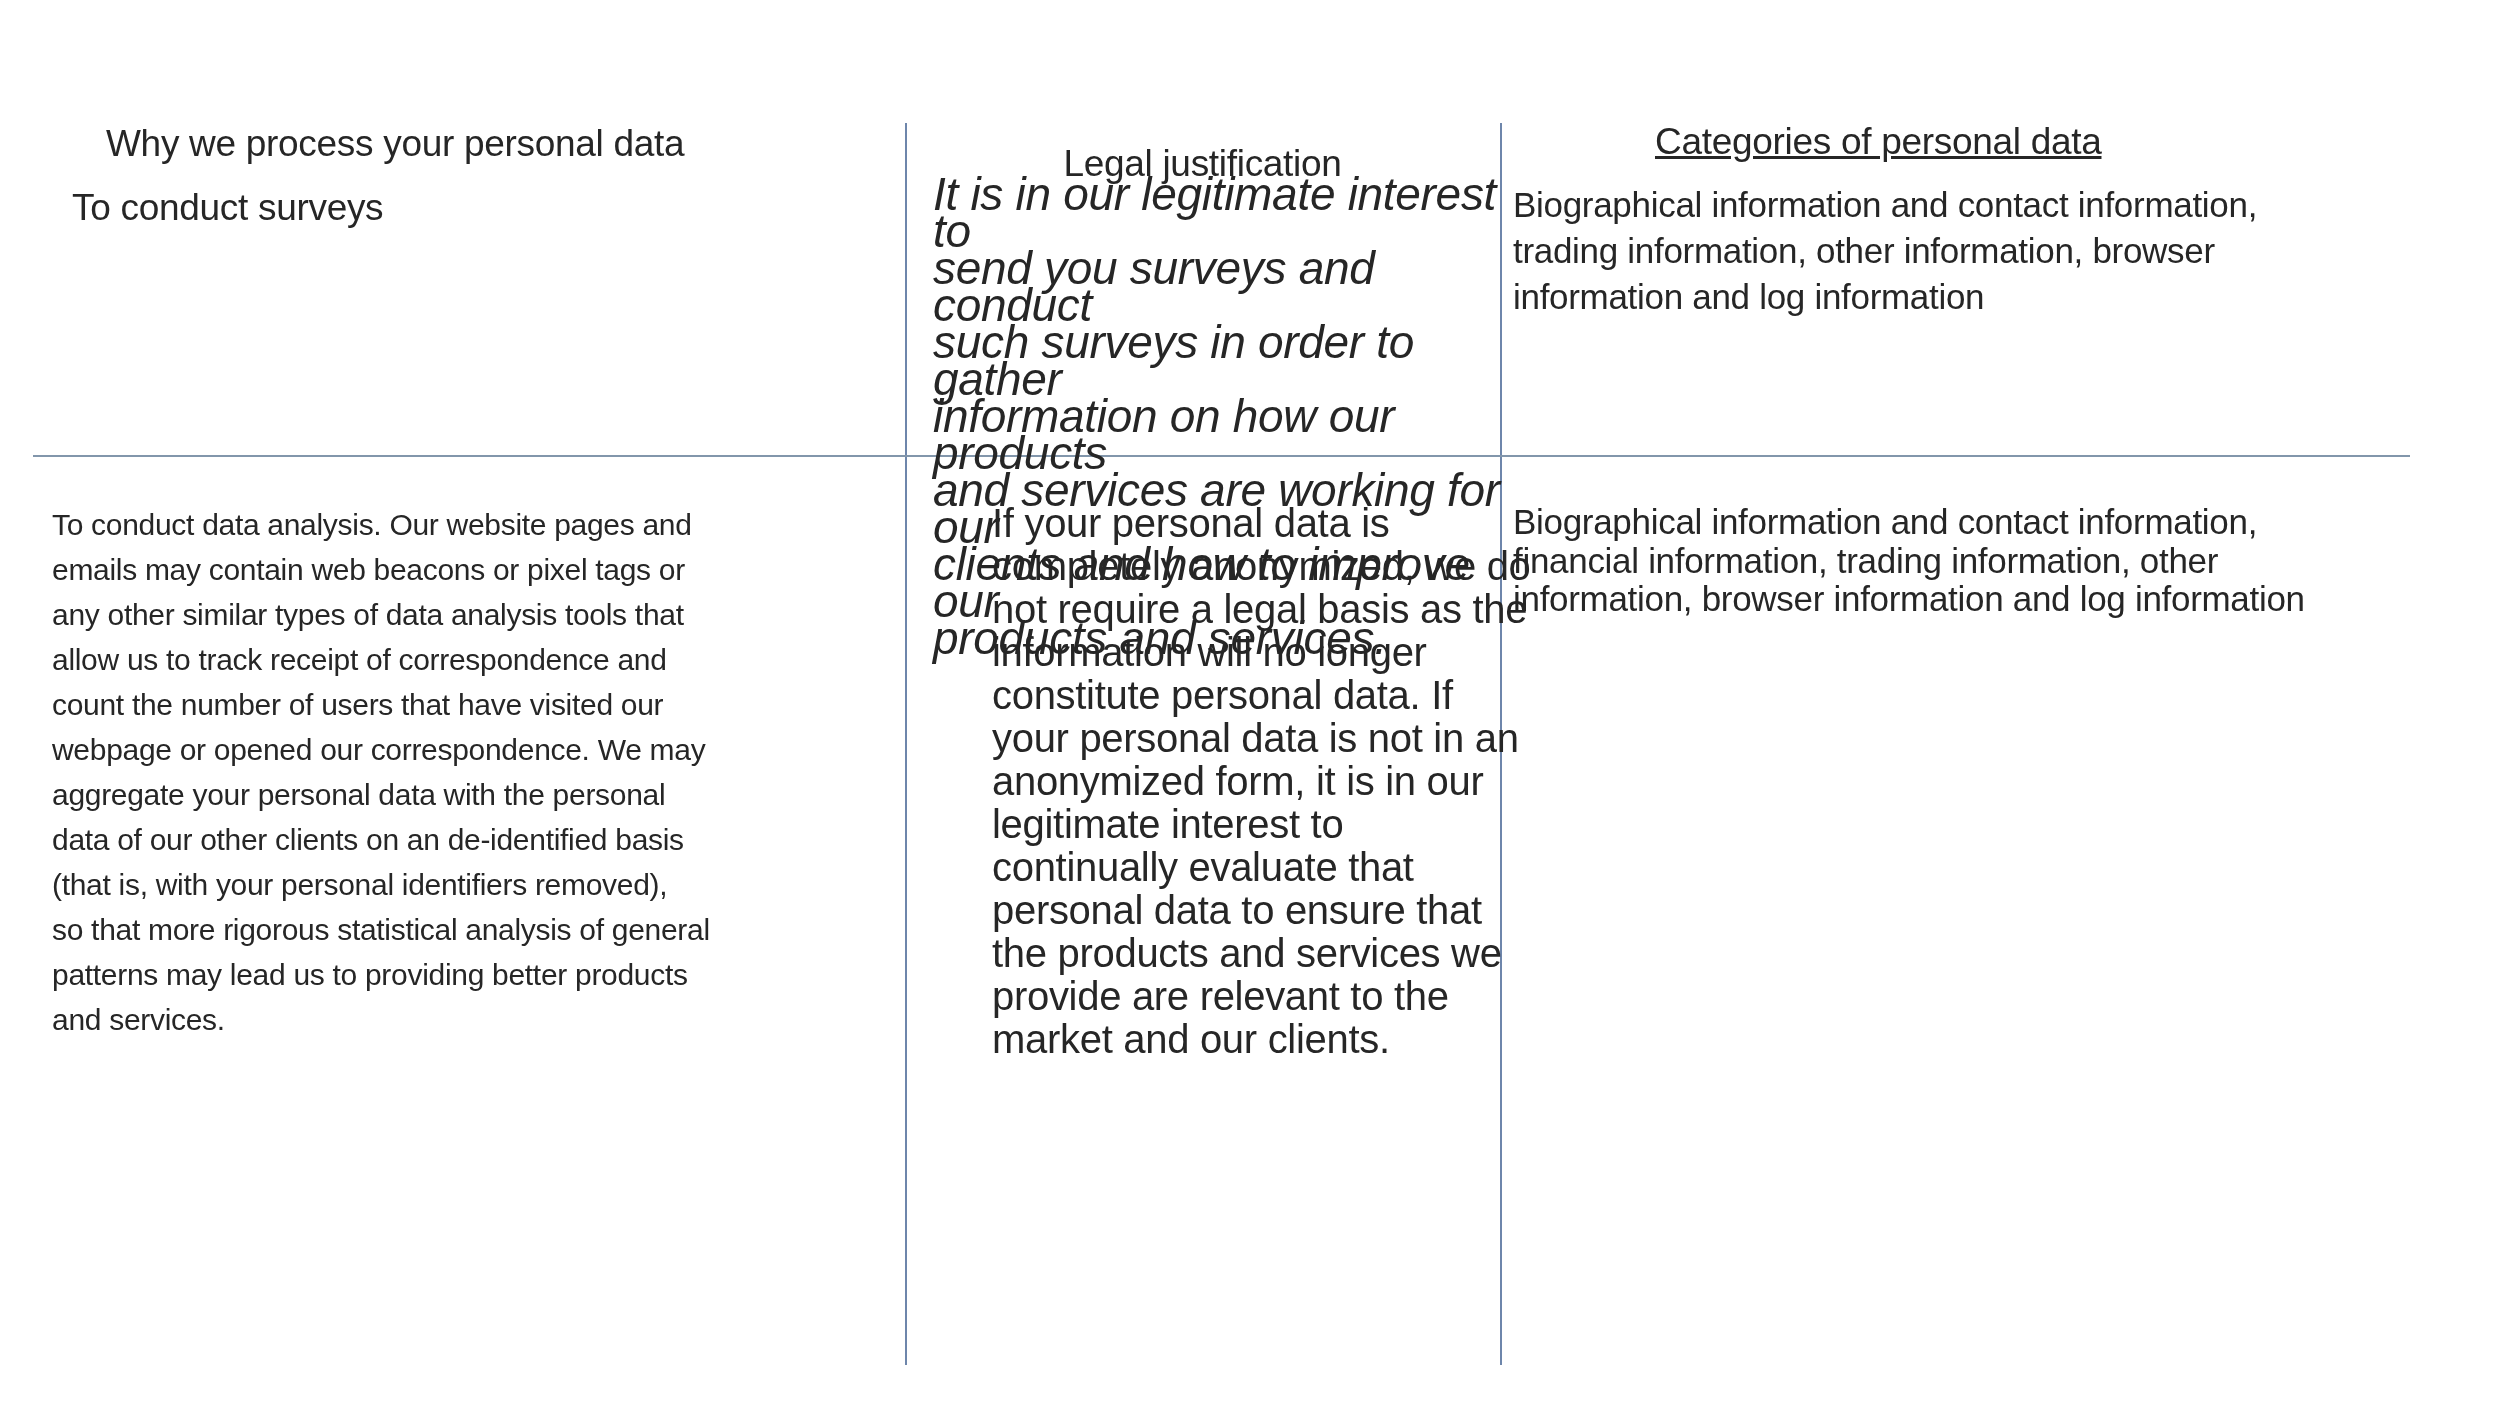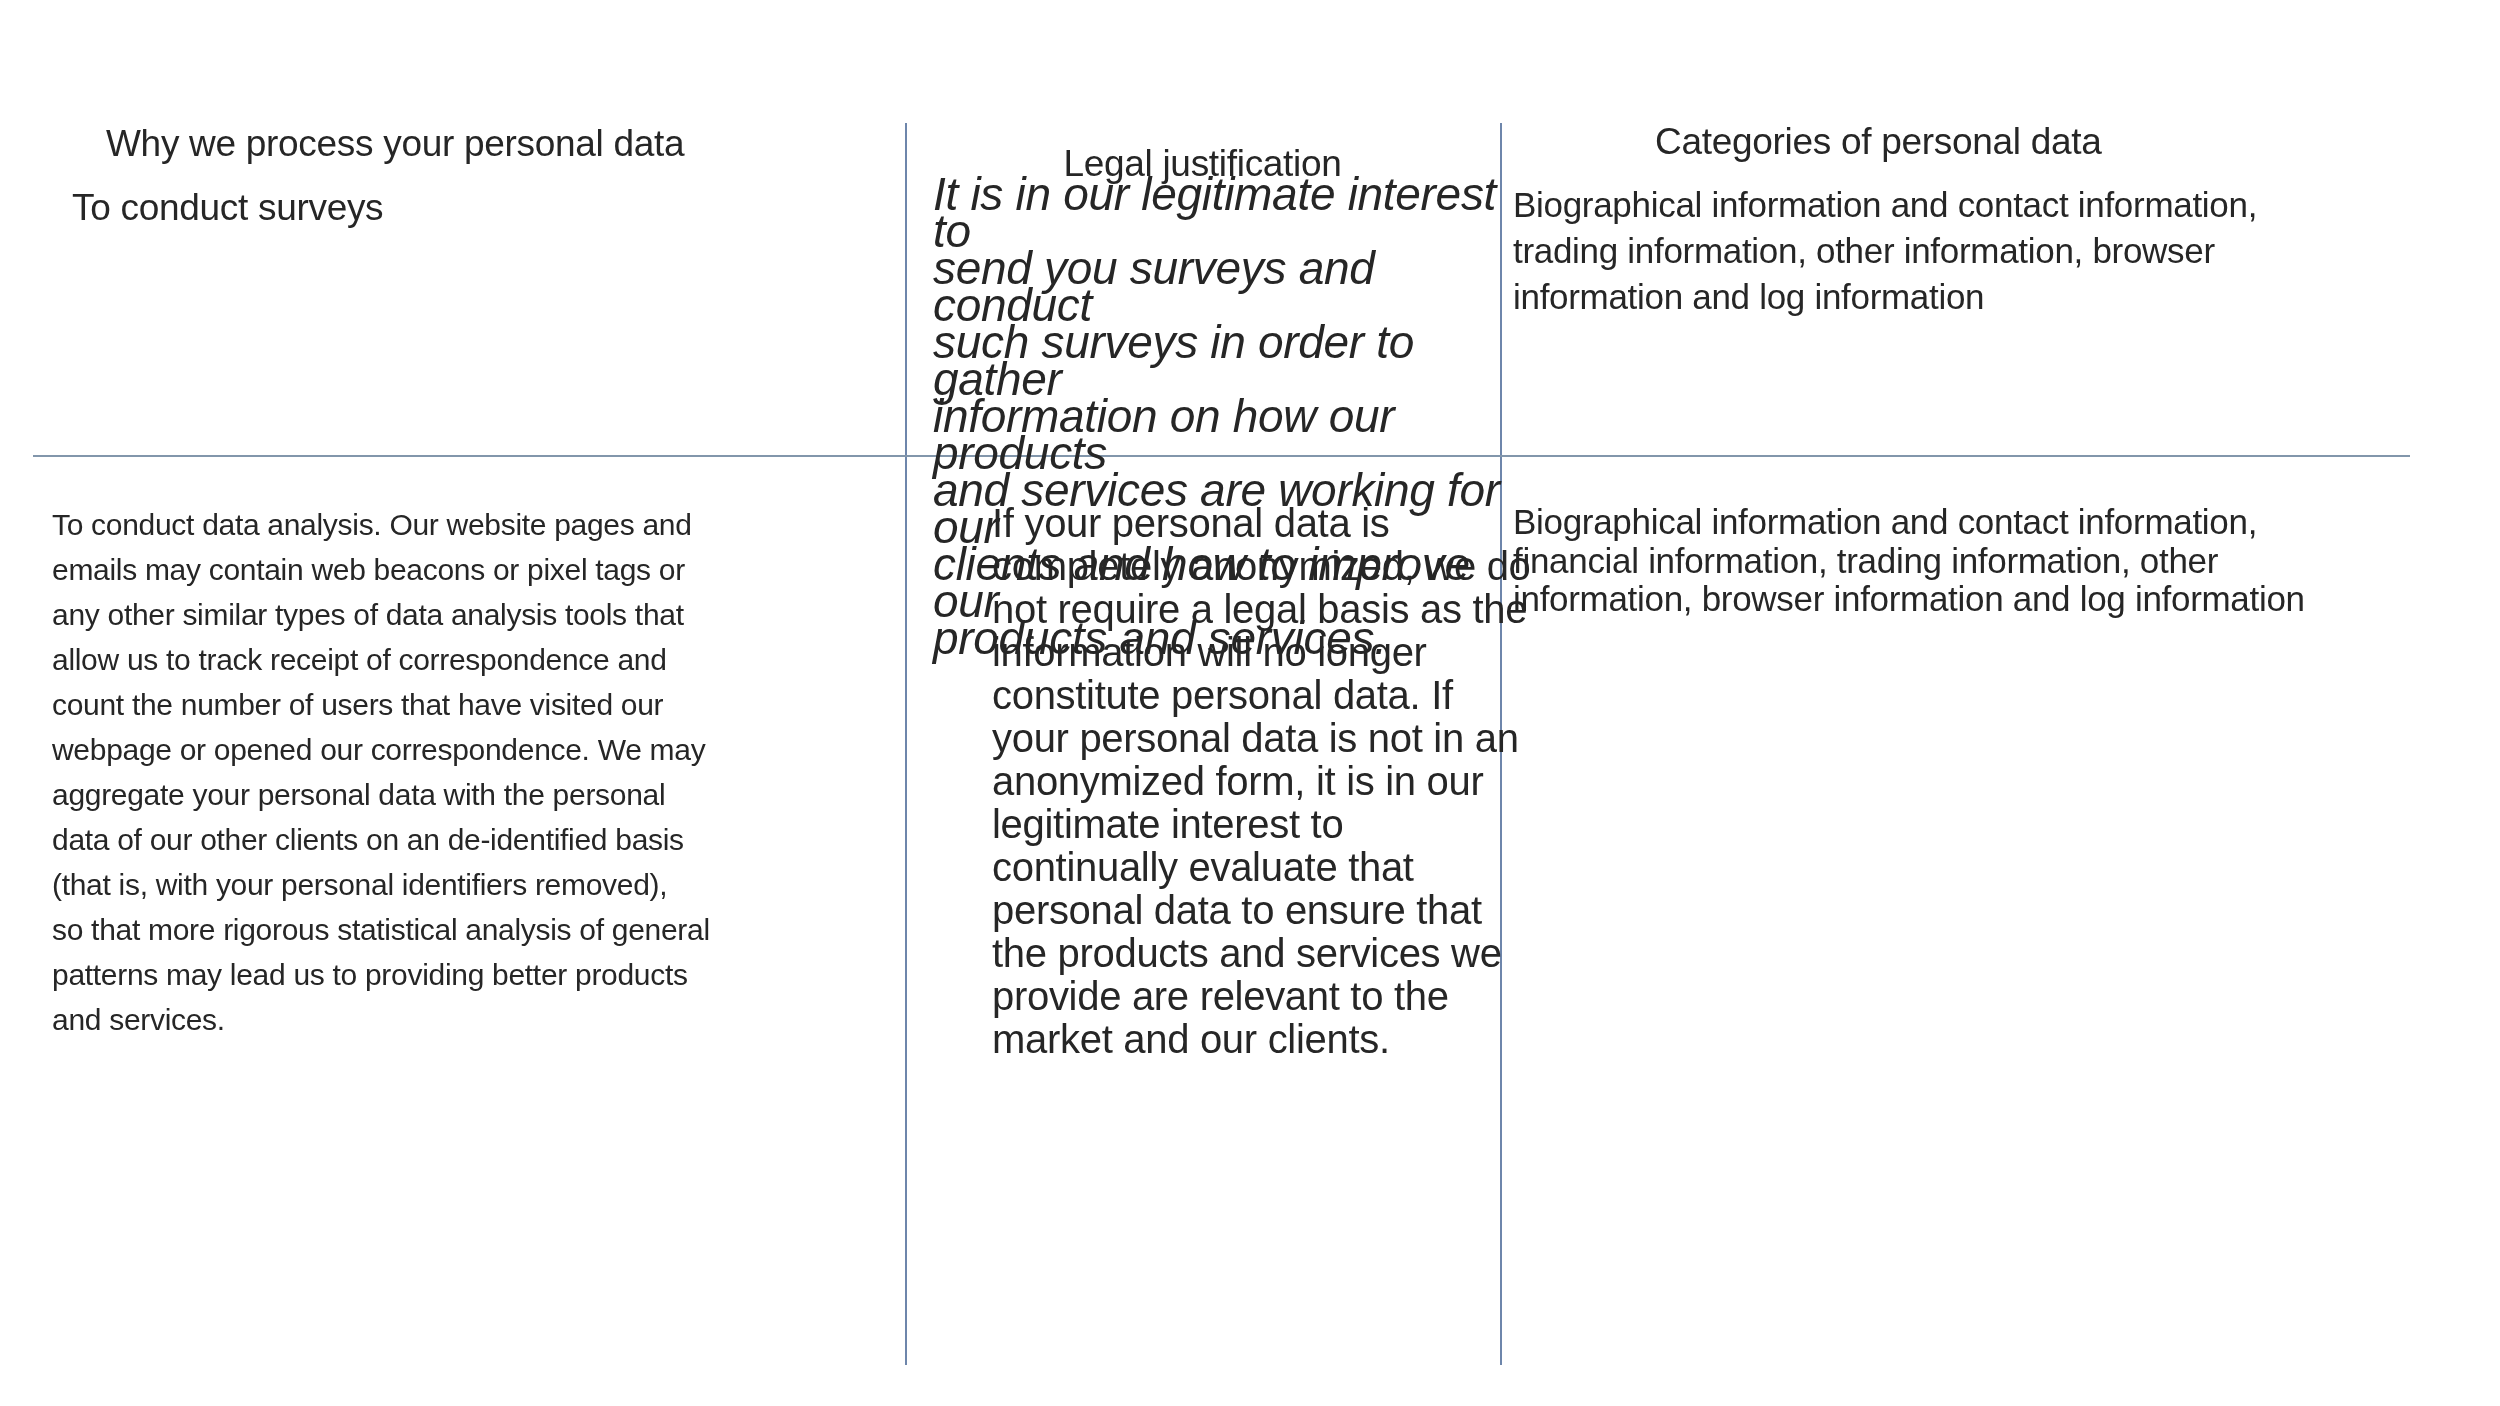--- a/index.html
+++ b/index.html
@@ -37,21 +37,21 @@
     position: absolute;
     white-space: pre-line;
     letter-spacing: -0.3px;
   }
   .hdr {
     font-size: 37px;
     line-height: 44px;
   }
   .h-why   { left: 106px;  top: 122px; }
   .h-legal { left: 905px;  top: 122px; width: 595px; text-align: center; margin-top: 20px; }
-  .h-cat   { left: 1655px; top: 120px; }
+  .h-cat   { left: 1655px; top: 120px; text-decoration: underline; }
 
   .r1-why  { left: 72px;   top: 186px; font-size: 37px; line-height: 44px; }
   .r1-legal{ left: 933px;  top: 176px; width: 575px; font-size: 46px; line-height: 37px; font-style: italic; }
   .r1-cat  { left: 1513px; top: 182px; width: 1000px; font-size: 35px; line-height: 46px; }
 
   .r2-why  { left: 52px;   top: 502px; width: 900px; font-size: 30px; line-height: 45px; }
   .r2-legal{ left: 992px;  top: 502px; width: 575px; font-size: 40px; line-height: 43px; }
   .r2-cat  { left: 1513px; top: 503px; width: 1000px; font-size: 35px; line-height: 38.5px; }
 </style>
 </head>

